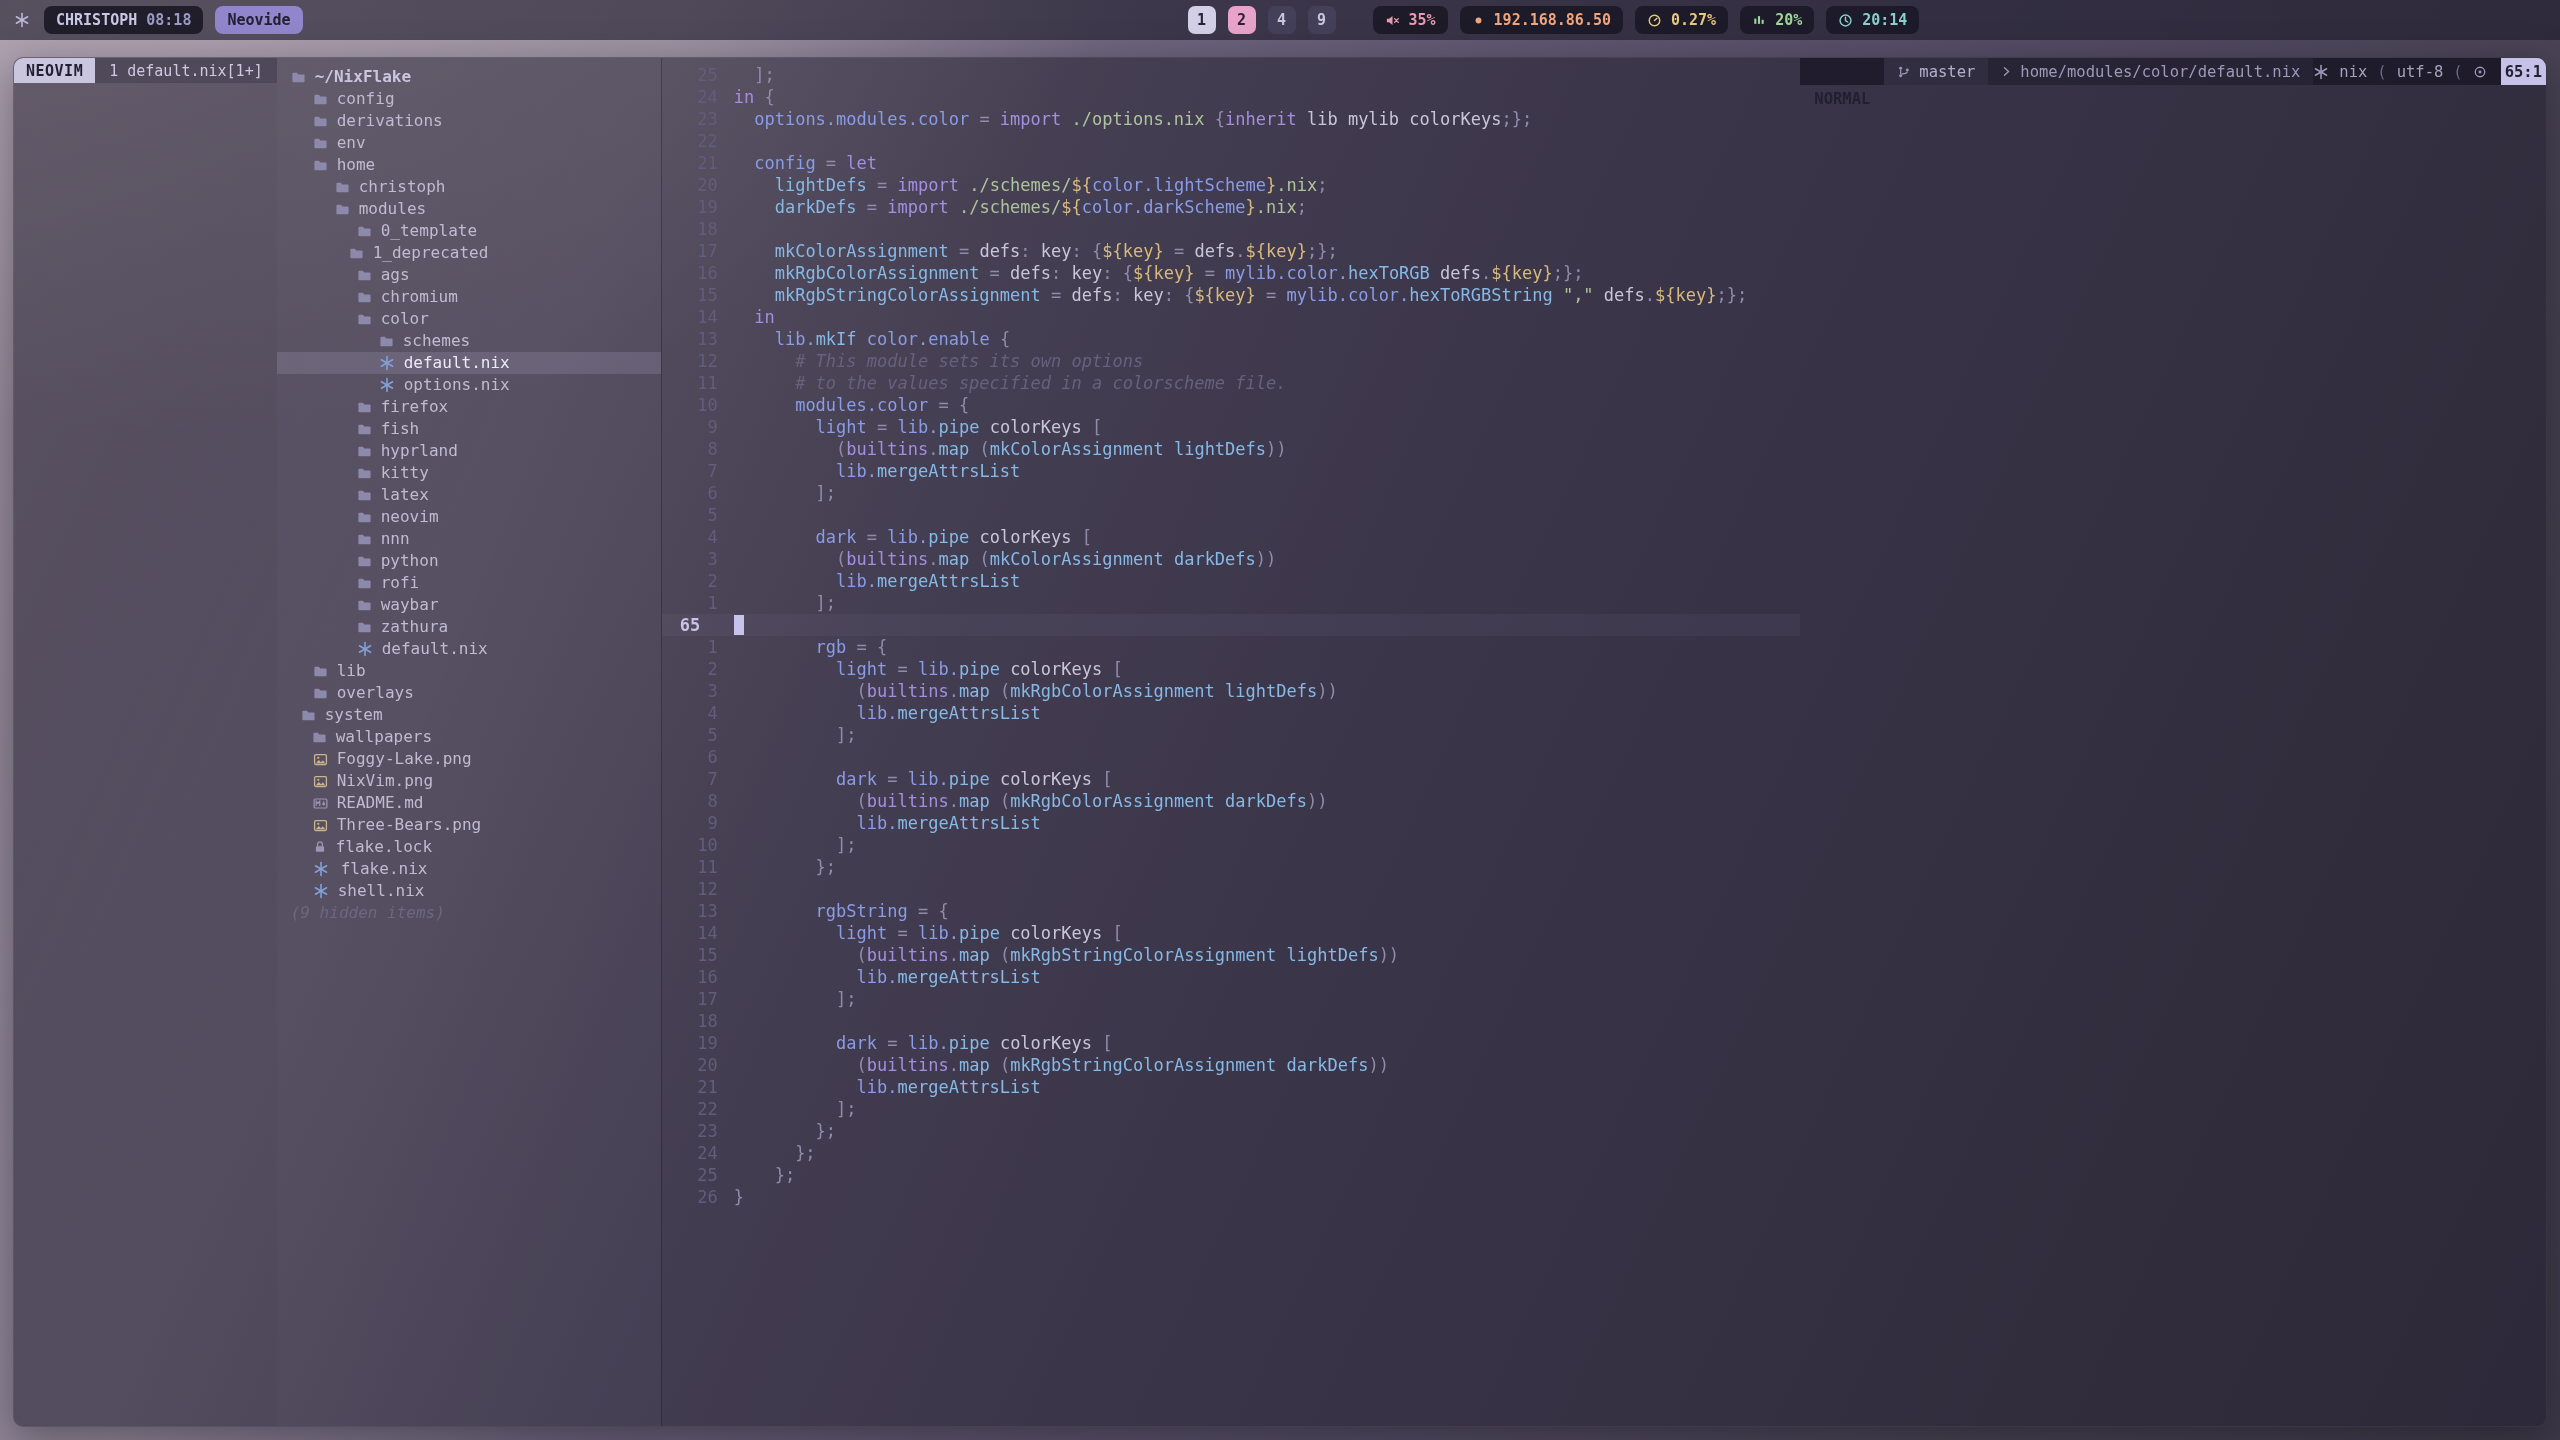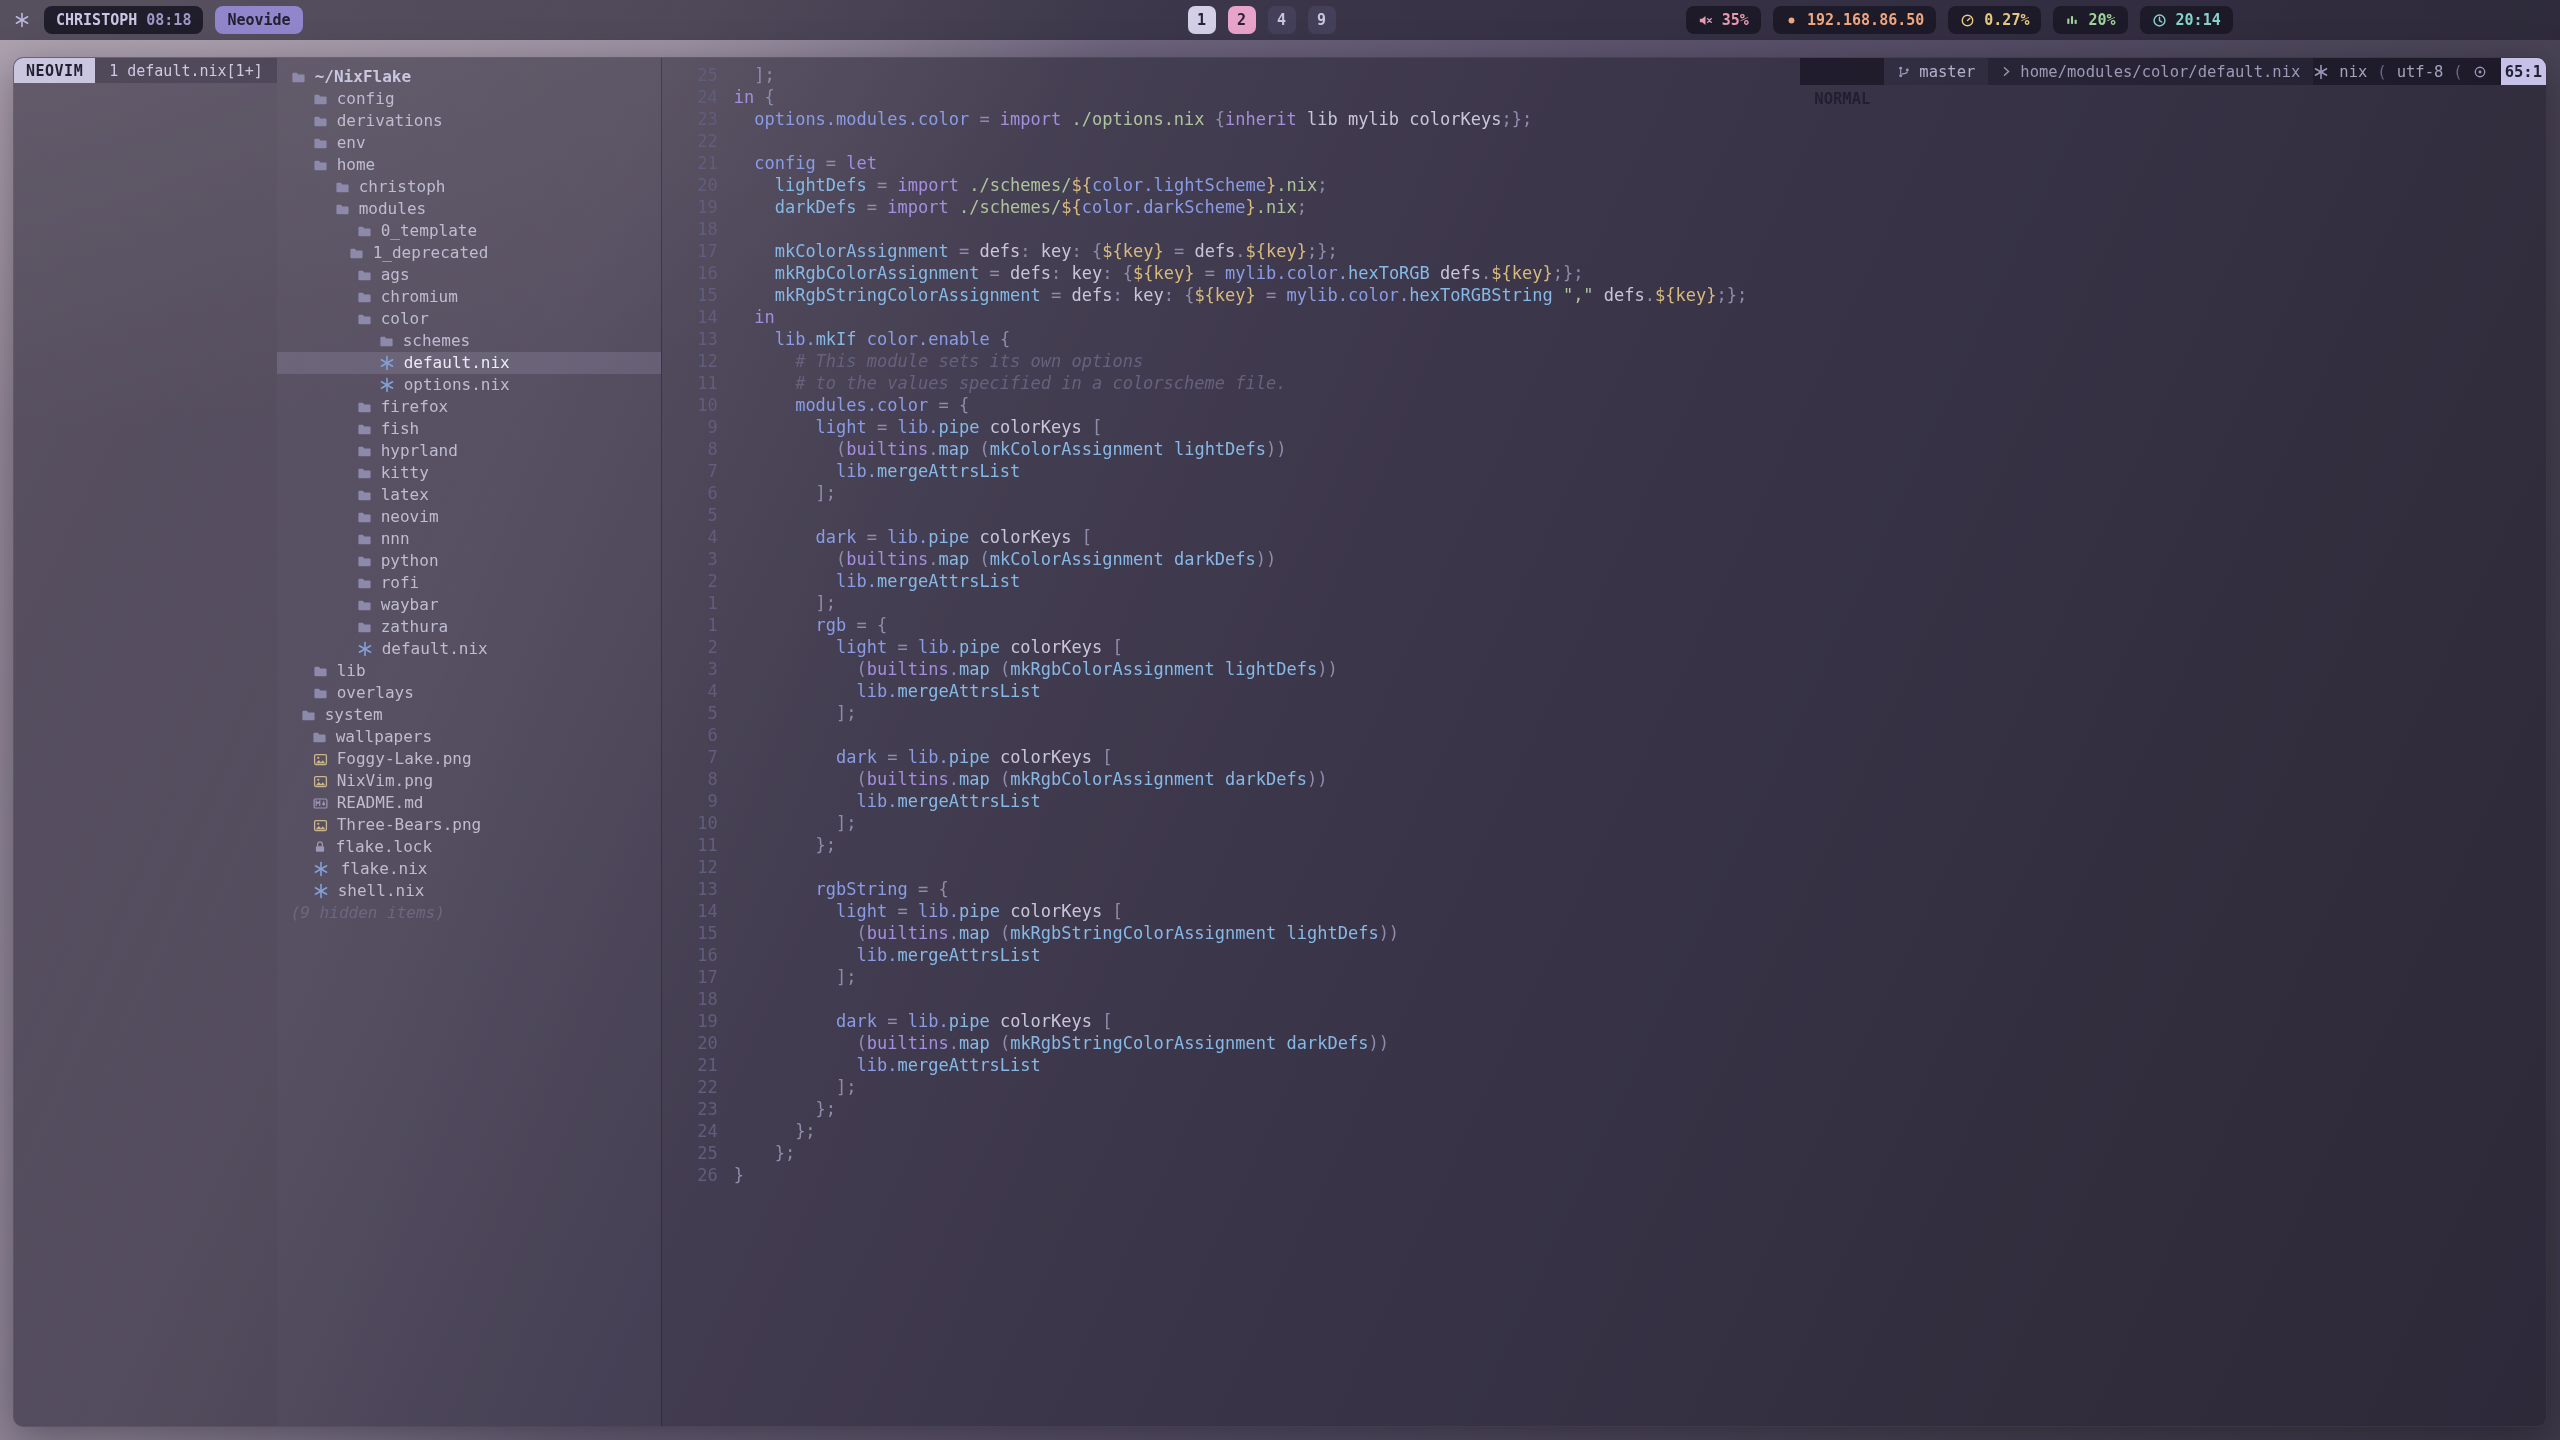--- a/index.html
+++ b/index.html
@@ -8,21 +8,21 @@
     font-family:"DejaVu Sans Mono", monospace;
     background:
       linear-gradient(112deg, rgba(255,242,236,0.12) 10%, rgba(255,242,236,0.18) 22%, rgba(255,255,255,0.03) 36%, rgba(0,0,0,0) 52%),
       radial-gradient(1700px 950px at 6% -8%, rgba(242,228,236,0.32), rgba(242,228,236,0) 58%),
       linear-gradient(115deg, #8e8295 0%, #796f87 20%, #655c76 40%, #544d66 62%, #464151 84%, #3e394a 100%);
   }
   
   .topbar{position:absolute;top:0;left:0;right:0;height:40px;display:flex;align-items:center;
     padding:0 14px;background:rgba(30,27,43,0.62);}
   .bar-left,.bar-right{flex:1;display:flex;align-items:center;gap:12px;}
-  .bar-right{justify-content:center;margin-left:37px;}
+  .bar-right{justify-content:flex-start;margin-left:37px;}
   .bar-center{display:flex;align-items:center;gap:12px;}
   .bar-logo{color:#bdb8dd;display:inline-flex;align-items:center;margin-right:2px;}
   .pill{display:inline-flex;align-items:center;gap:9px;height:28px;padding:0 12px;border-radius:8px;
     background:rgba(26,24,37,0.88);font-size:15px;font-weight:bold;color:#d2cfe2;}
   .pill-user .pill-user-name{color:#c9c5e4;}
   .pill-user .pill-user-time{color:#9e98c8;}
   .pill-app{background:#9186cb;color:#232032;}
   .ws{width:28px;height:28px;border-radius:7px;display:inline-flex;align-items:center;justify-content:center;
     font-size:15px;font-weight:bold;}
   .ws-occupied{background:#d3cfe6;color:#262335;}
@@ -527,20 +527,21 @@
           <div class="code-line"><span class="gutter">10</span><span class="code-text"><span class="tk-t">      </span><span class="tk-a">modules.color</span><span class="tk-p"> = {</span></span></div>
           <div class="code-line"><span class="gutter">9</span><span class="code-text"><span class="tk-t">        </span><span class="tk-a">light</span><span class="tk-p"> = </span><span class="tk-a">lib.</span><span class="tk-f">pipe</span><span class="tk-t"> colorKeys </span><span class="tk-p">[</span></span></div>
           <div class="code-line"><span class="gutter">8</span><span class="code-text"><span class="tk-p">          (</span><span class="tk-k">builtins</span><span class="tk-p">.</span><span class="tk-f">map</span><span class="tk-t"> </span><span class="tk-p">(</span><span class="tk-f">mkColorAssignment</span><span class="tk-t"> </span><span class="tk-f">lightDefs</span><span class="tk-p">))</span></span></div>
           <div class="code-line"><span class="gutter">7</span><span class="code-text"><span class="tk-t">          </span><span class="tk-a">lib.</span><span class="tk-f">mergeAttrsList</span></span></div>
           <div class="code-line"><span class="gutter">6</span><span class="code-text"><span class="tk-p">        ];</span></span></div>
           <div class="code-line"><span class="gutter">5</span><span class="code-text"></span></div>
           <div class="code-line"><span class="gutter">4</span><span class="code-text"><span class="tk-t">        </span><span class="tk-a">dark</span><span class="tk-p"> = </span><span class="tk-a">lib.</span><span class="tk-f">pipe</span><span class="tk-t"> colorKeys </span><span class="tk-p">[</span></span></div>
           <div class="code-line"><span class="gutter">3</span><span class="code-text"><span class="tk-p">          (</span><span class="tk-k">builtins</span><span class="tk-p">.</span><span class="tk-f">map</span><span class="tk-t"> </span><span class="tk-p">(</span><span class="tk-f">mkColorAssignment</span><span class="tk-t"> </span><span class="tk-f">darkDefs</span><span class="tk-p">))</span></span></div>
           <div class="code-line"><span class="gutter">2</span><span class="code-text"><span class="tk-t">          </span><span class="tk-a">lib.</span><span class="tk-f">mergeAttrsList</span></span></div>
           <div class="code-line"><span class="gutter">1</span><span class="code-text"><span class="tk-p">        ];</span></span></div>
+          <div class="code-line cursor-line"><span class="gutter gutter-cur">65</span><span class="code-text"><span class="cursor-block"></span></span></div>
           <div class="code-line"><span class="gutter">1</span><span class="code-text"><span class="tk-t">        </span><span class="tk-a">rgb</span><span class="tk-p"> = {</span></span></div>
           <div class="code-line"><span class="gutter">2</span><span class="code-text"><span class="tk-t">          </span><span class="tk-a">light</span><span class="tk-p"> = </span><span class="tk-a">lib.</span><span class="tk-f">pipe</span><span class="tk-t"> colorKeys </span><span class="tk-p">[</span></span></div>
           <div class="code-line"><span class="gutter">3</span><span class="code-text"><span class="tk-p">            (</span><span class="tk-k">builtins</span><span class="tk-p">.</span><span class="tk-f">map</span><span class="tk-t"> </span><span class="tk-p">(</span><span class="tk-f">mkRgbColorAssignment</span><span class="tk-t"> </span><span class="tk-f">lightDefs</span><span class="tk-p">))</span></span></div>
           <div class="code-line"><span class="gutter">4</span><span class="code-text"><span class="tk-t">            </span><span class="tk-a">lib.</span><span class="tk-f">mergeAttrsList</span></span></div>
           <div class="code-line"><span class="gutter">5</span><span class="code-text"><span class="tk-p">          ];</span></span></div>
           <div class="code-line"><span class="gutter">6</span><span class="code-text"></span></div>
           <div class="code-line"><span class="gutter">7</span><span class="code-text"><span class="tk-t">          </span><span class="tk-a">dark</span><span class="tk-p"> = </span><span class="tk-a">lib.</span><span class="tk-f">pipe</span><span class="tk-t"> colorKeys </span><span class="tk-p">[</span></span></div>
           <div class="code-line"><span class="gutter">8</span><span class="code-text"><span class="tk-p">            (</span><span class="tk-k">builtins</span><span class="tk-p">.</span><span class="tk-f">map</span><span class="tk-t"> </span><span class="tk-p">(</span><span class="tk-f">mkRgbColorAssignment</span><span class="tk-t"> </span><span class="tk-f">darkDefs</span><span class="tk-p">))</span></span></div>
           <div class="code-line"><span class="gutter">9</span><span class="code-text"><span class="tk-t">            </span><span class="tk-a">lib.</span><span class="tk-f">mergeAttrsList</span></span></div>
           <div class="code-line"><span class="gutter">10</span><span class="code-text"><span class="tk-p">          ];</span></span></div>

